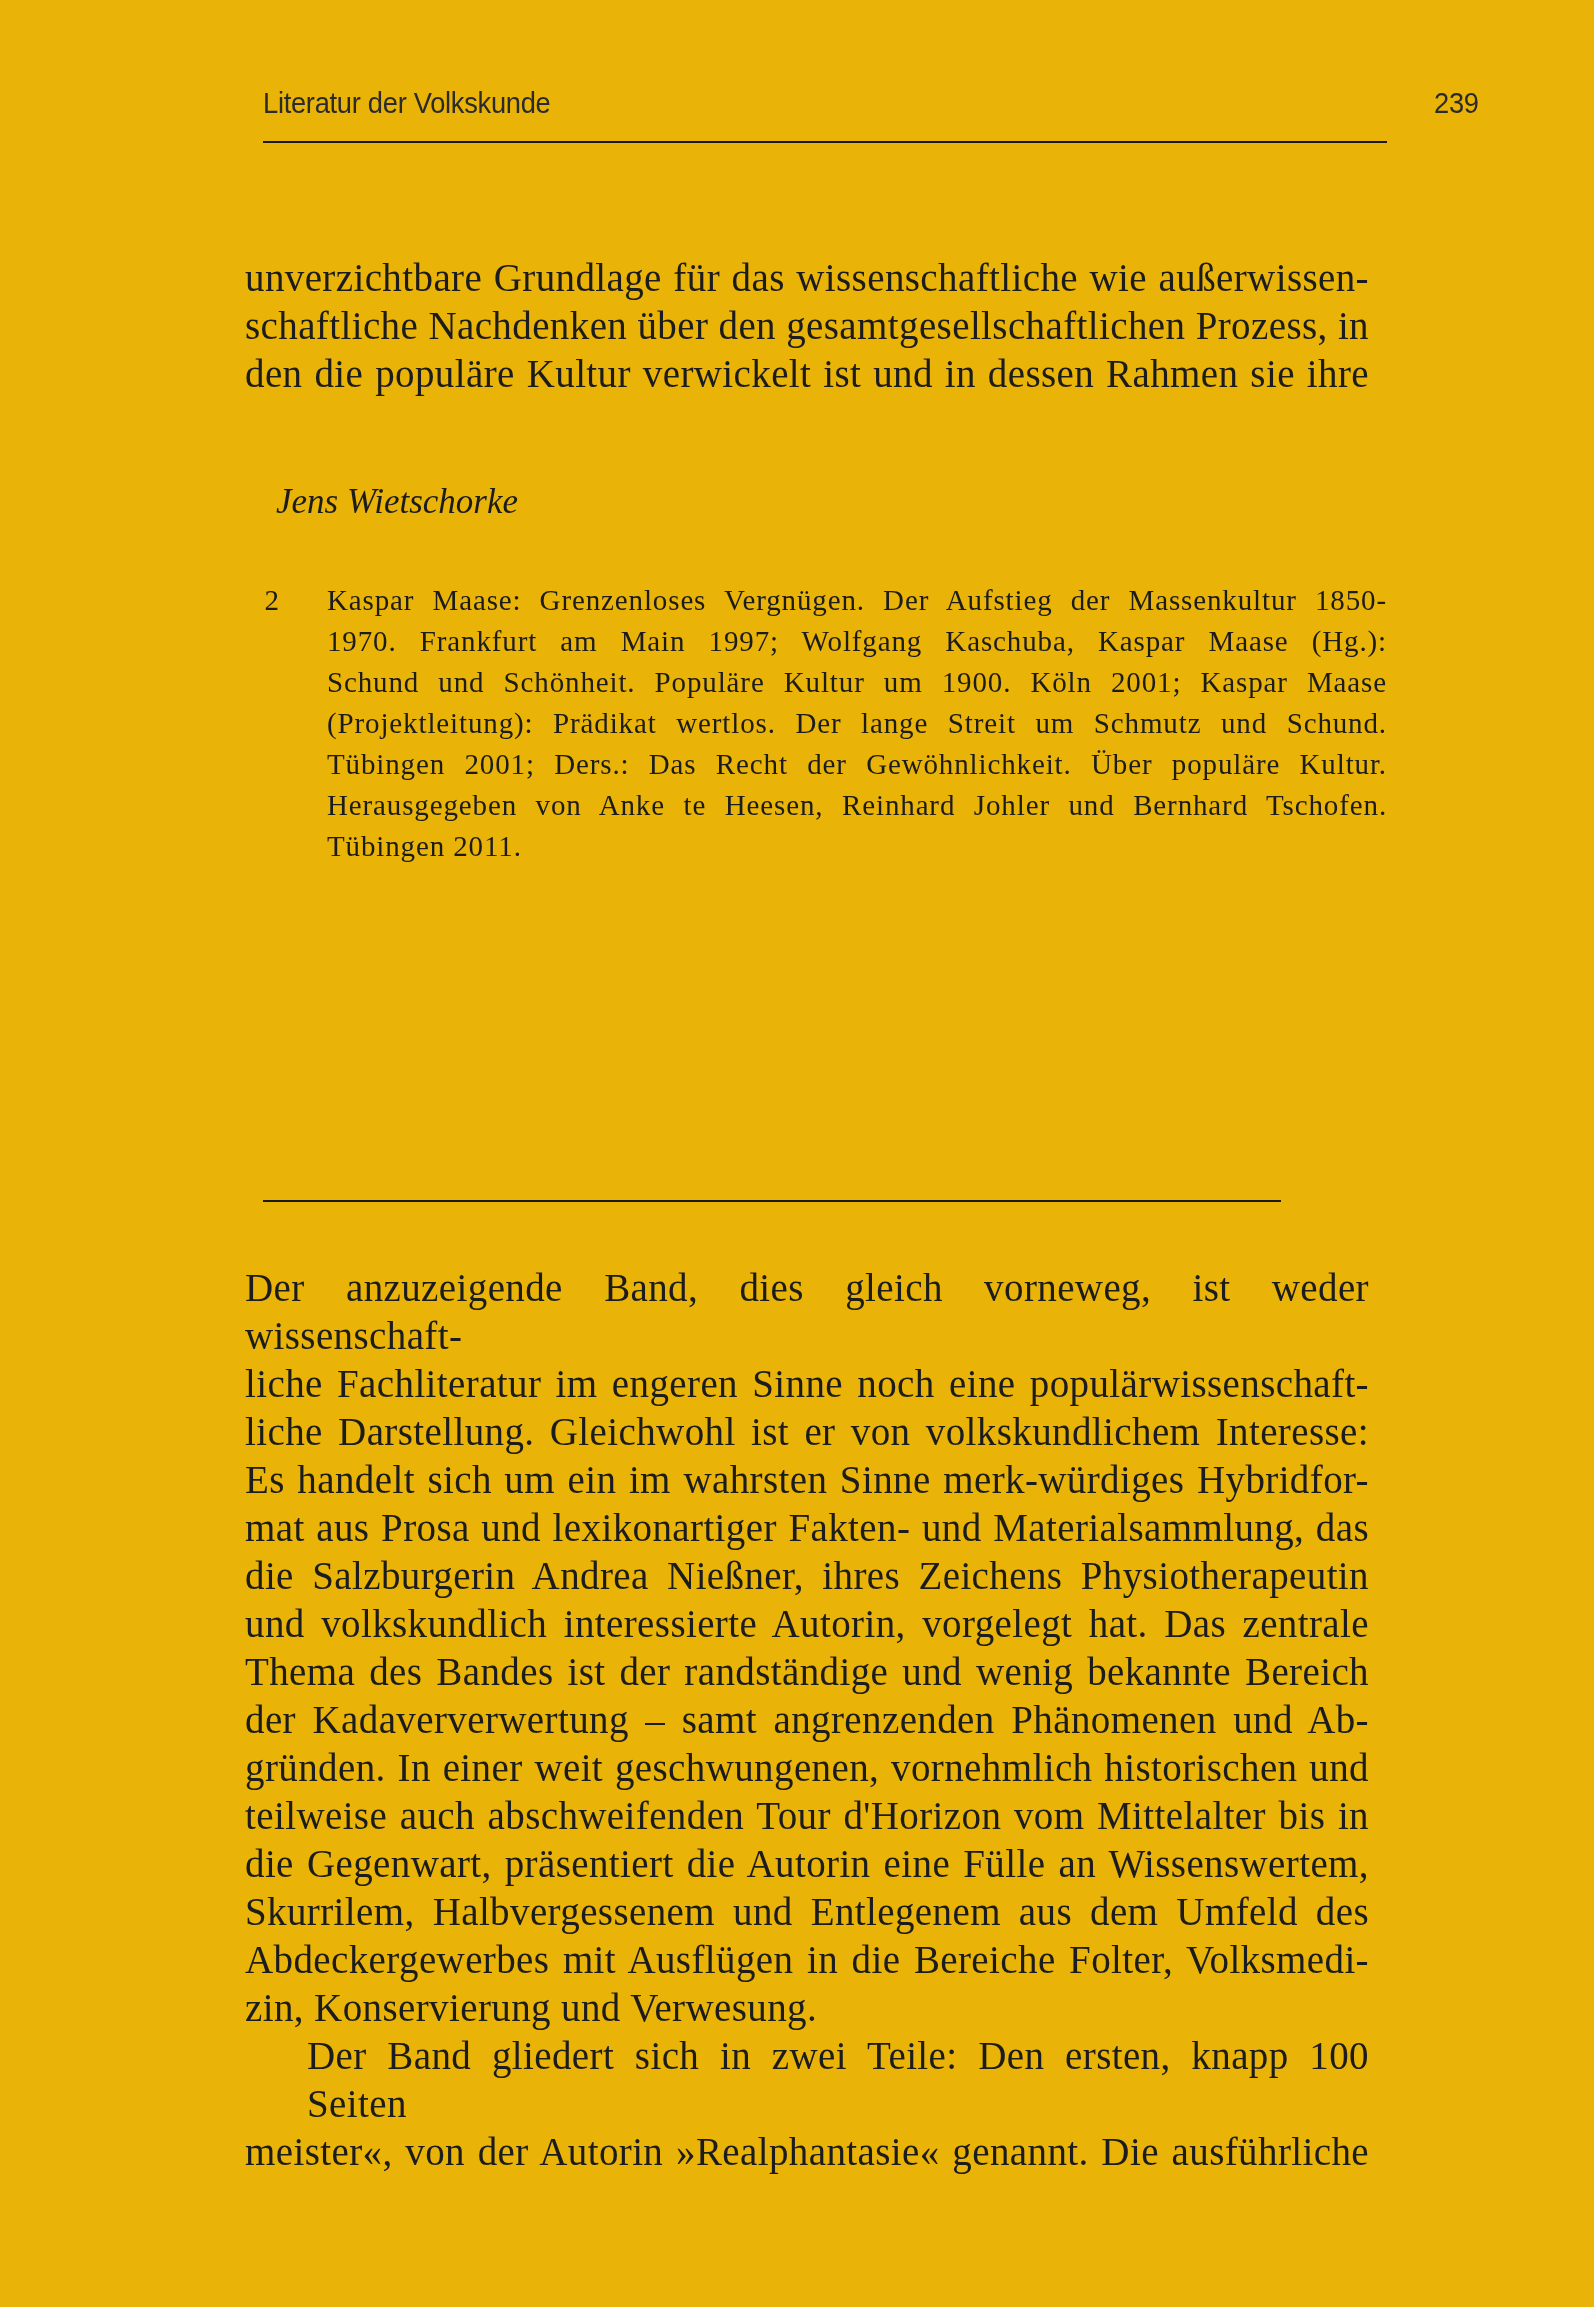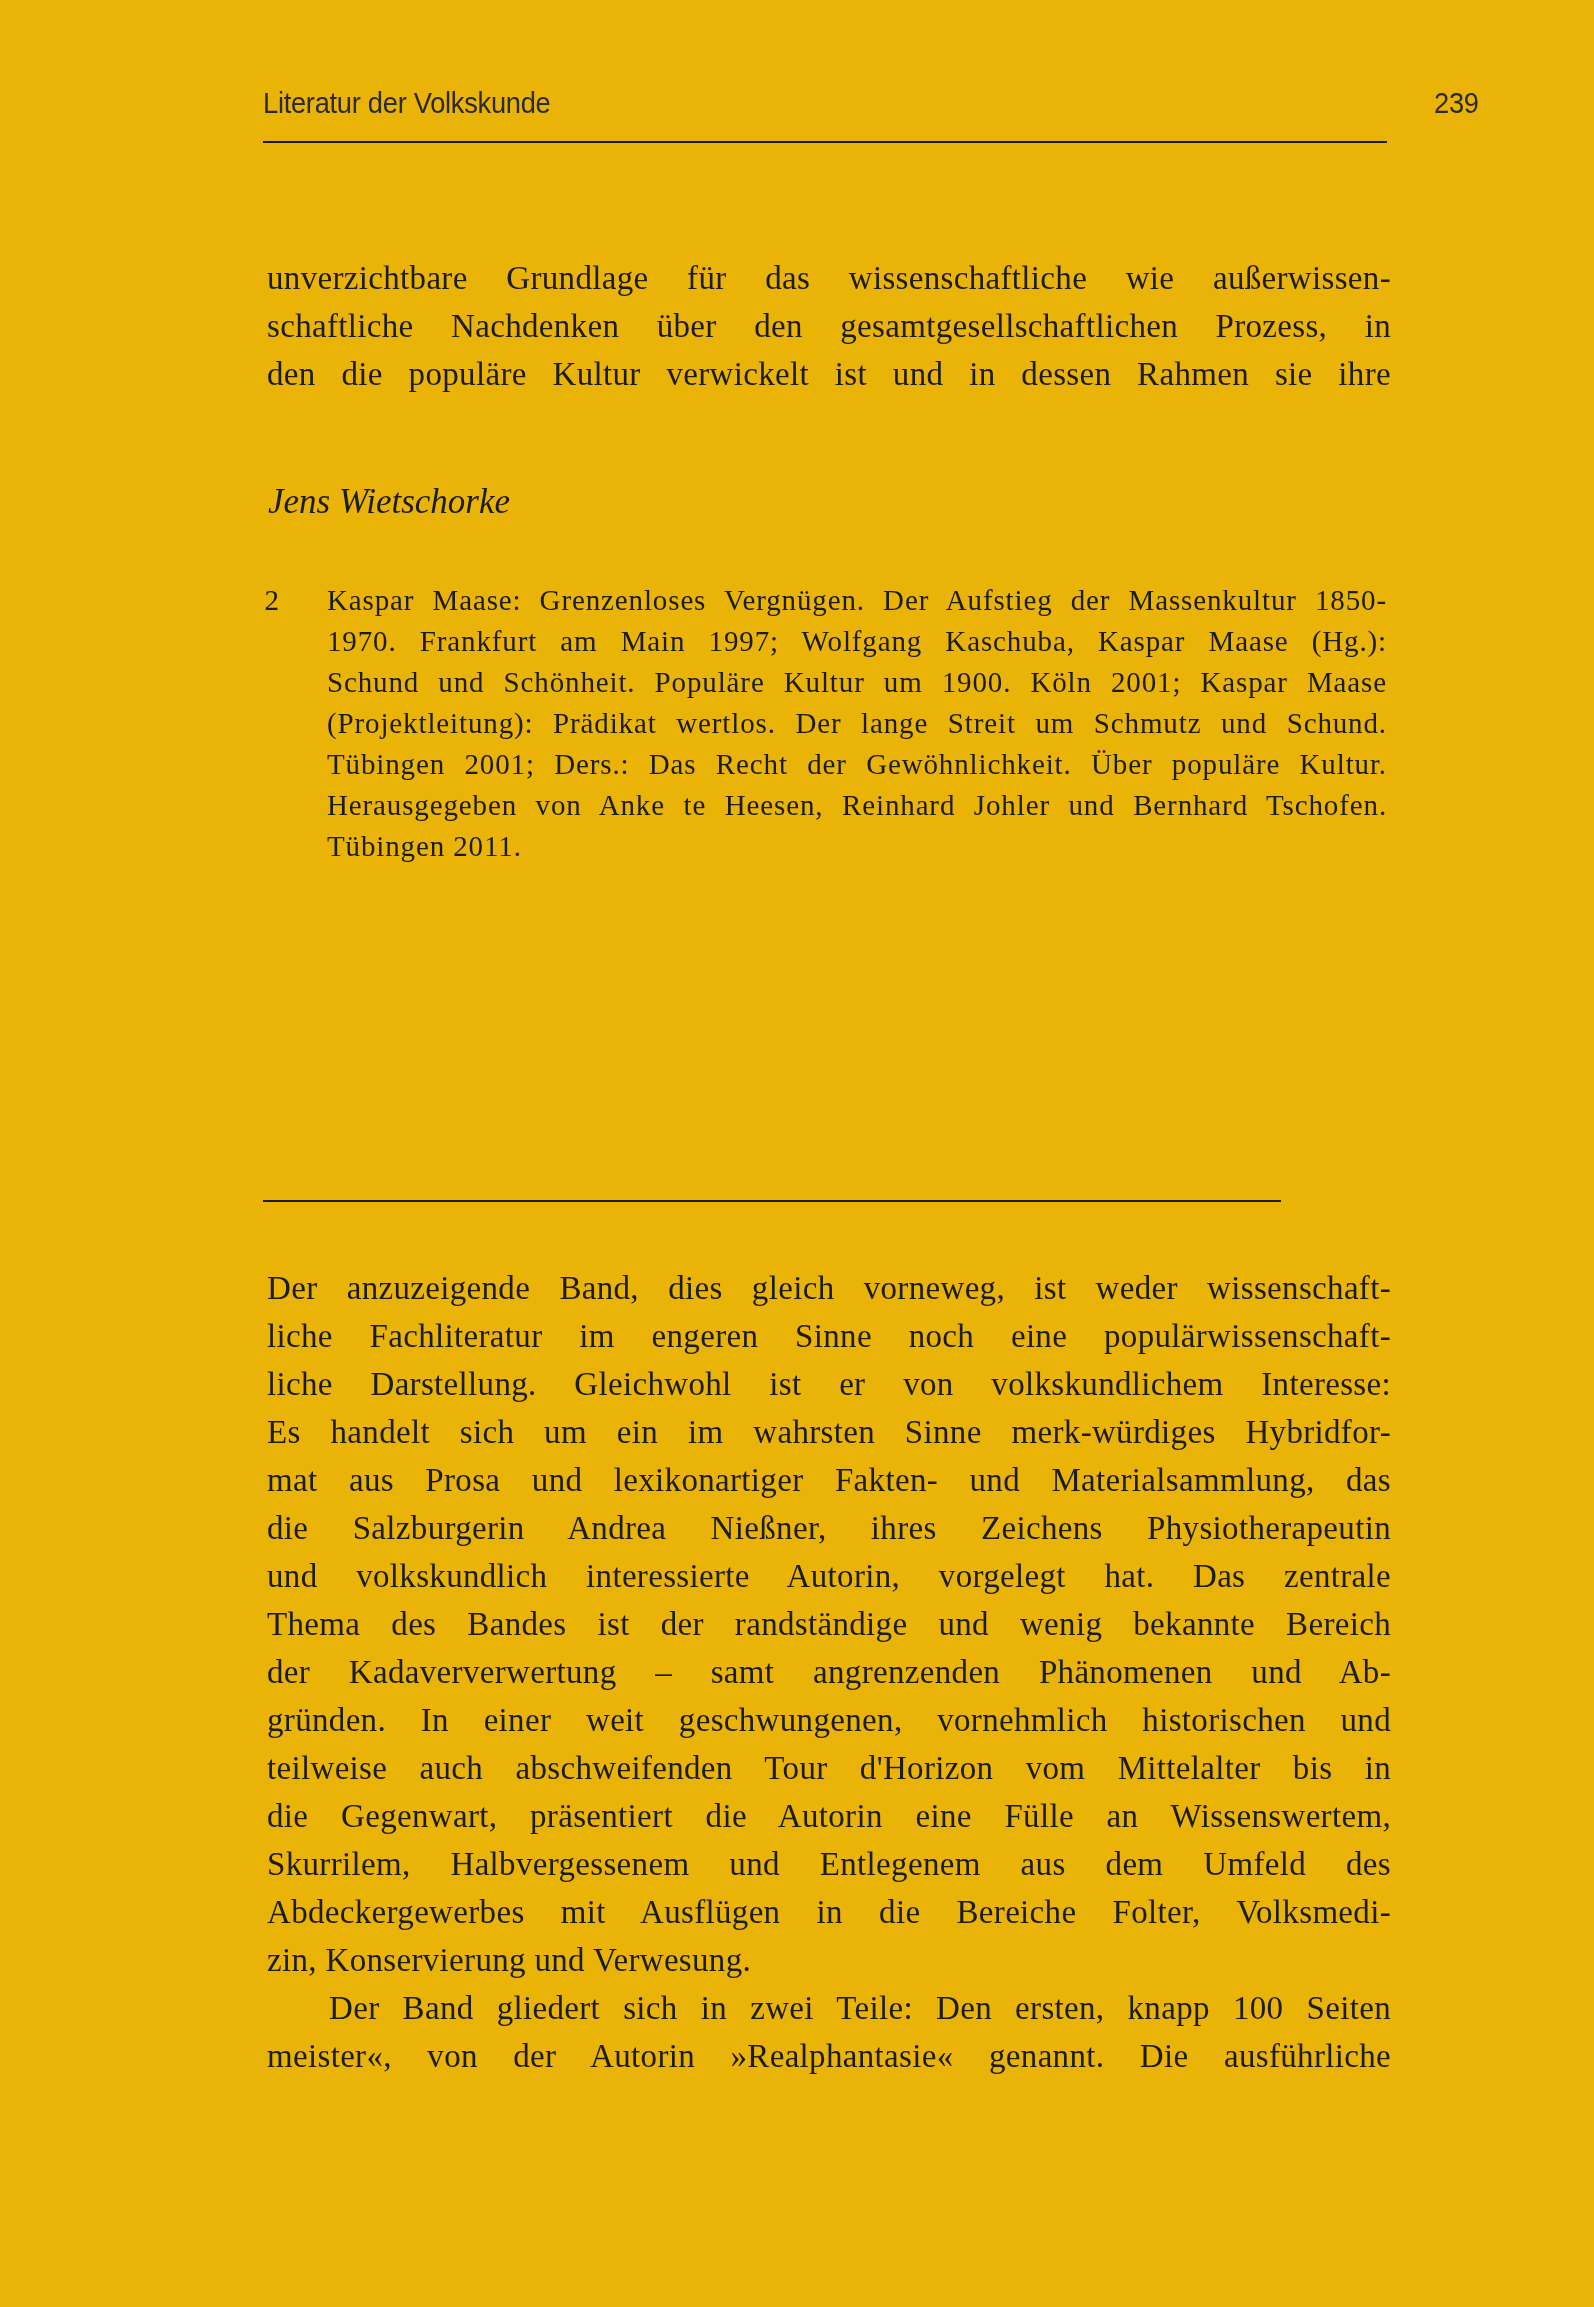--- a/index.html
+++ b/index.html
@@ -33,39 +33,39 @@
     position: absolute;
     height: 2.4px;
     background: #1a1a1a;
   }
   .header-rule  { left: 263px; top: 141px; width: 1124px; }
   .heading-rule { left: 263px; top: 1200px; width: 1018px; }
 
   
   .serif-block {
     position: absolute;
-    left: 267px;
+    left: 245px;
     width: 1124px;
-    font-size: 33px;
+    font-size: 39px;
     line-height: 48px;
     letter-spacing: 0.01em;
   }
   .jline {
     text-align: justify;
     text-align-last: justify;
     white-space: normal;
   }
   .jline.lastline { text-align-last: left; }
   .jline.indent   { padding-left: 62px; }
 
   .continuation { top: 254px; }
 
   .signature {
     position: absolute;
-    left: 268px;
+    left: 276px;
     top: 484px;
     font-style: italic;
     font-size: 35px;
     line-height: 35px;
     white-space: nowrap;
   }
 
   
   .footnote {
     position: absolute;

